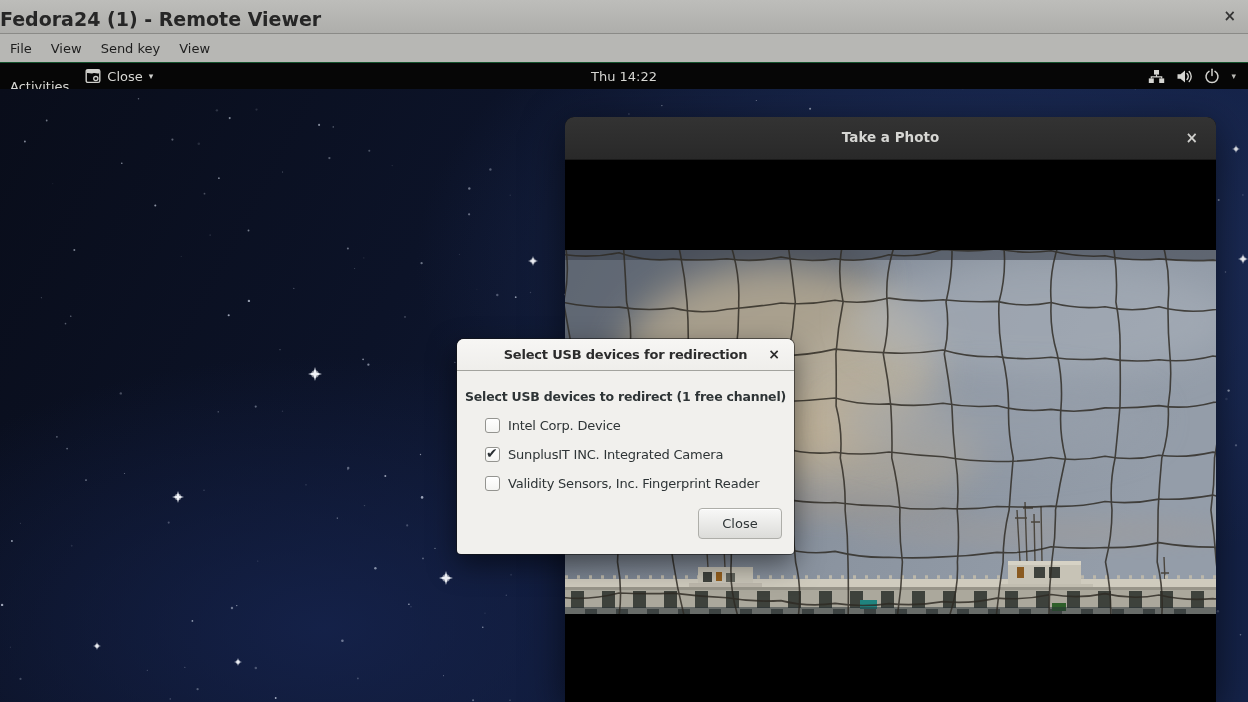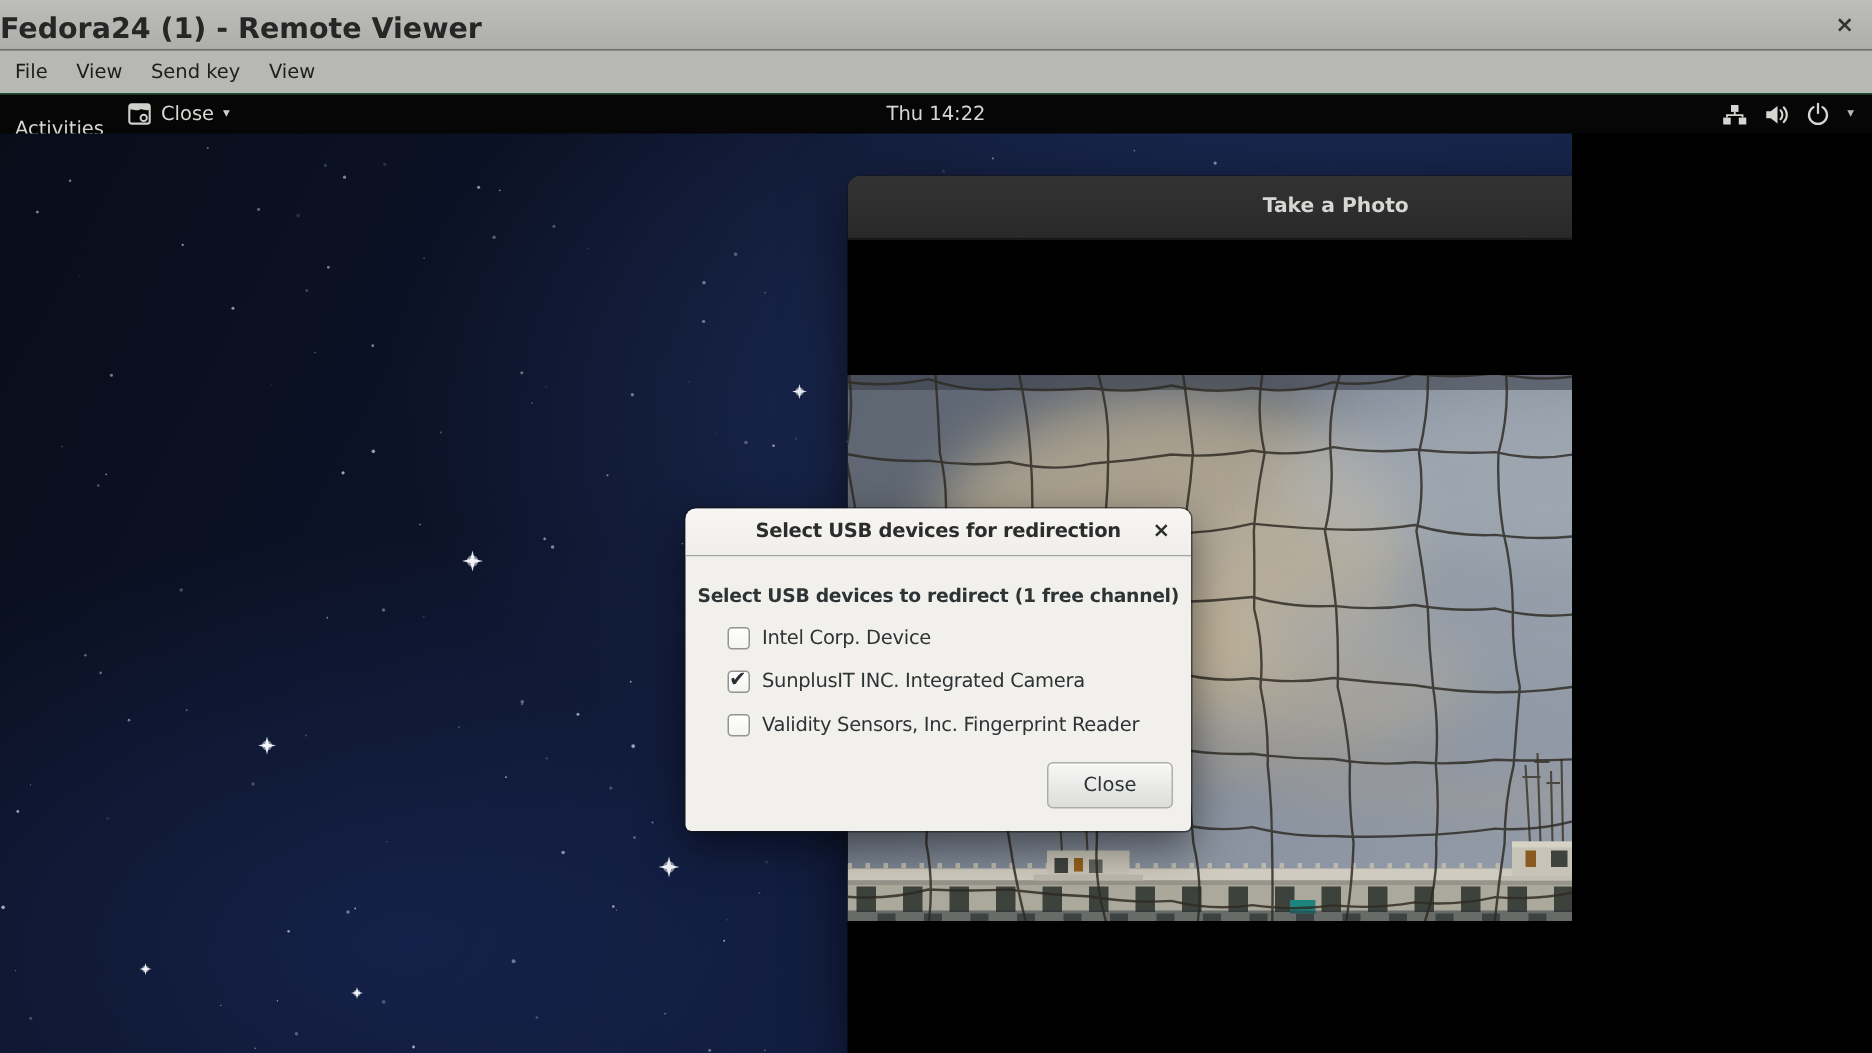--- a/index.html
+++ b/index.html
@@ -24,21 +24,21 @@
   .activities { margin-left:10px;margin-top:20px; }
   .appmenu { margin-left:16px; display:flex; align-items:center; gap:6px; }
   .appmenu svg { display:block; }
   .appmenu .caret { font-size:9px; color:#cfcfcb; }
   .clock { position:absolute; left:0; right:0; text-align:center; pointer-events:none; }
   .sysicons { position:absolute; right:12px; top:0; height:26px; display:flex; align-items:center; gap:11px; }
   .sysicons svg { display:block; }
   .sysicons .caret { font-size:9px; color:#b9b9b5; }
 
   
-  .desktop { position:absolute; left:0; top:89px; width:1048px; height:613px;
+  .desktop { position:absolute; left:0; top:89px; width:1248px; height:613px;
     background:
       radial-gradient(900px 520px at 78% 28%, rgba(33,51,99,.9) 0%, rgba(33,51,99,0) 62%),
       radial-gradient(760px 420px at 26% 88%, rgba(22,36,79,.8) 0%, rgba(22,36,79,0) 65%),
       linear-gradient(118deg,#090d1a 0%,#0c1328 32%,#111d3e 68%,#152349 100%);
     overflow:hidden; }
   #stars { position:absolute; left:0; top:0; width:1248px; height:613px; pointer-events:none; }
 
   
   .photo-win { position:absolute; left:565px; top:28px; width:651px; height:585px;
     background:#000; border-radius:9px 9px 0 0; box-shadow:0 10px 40px rgba(0,0,0,.6); }

